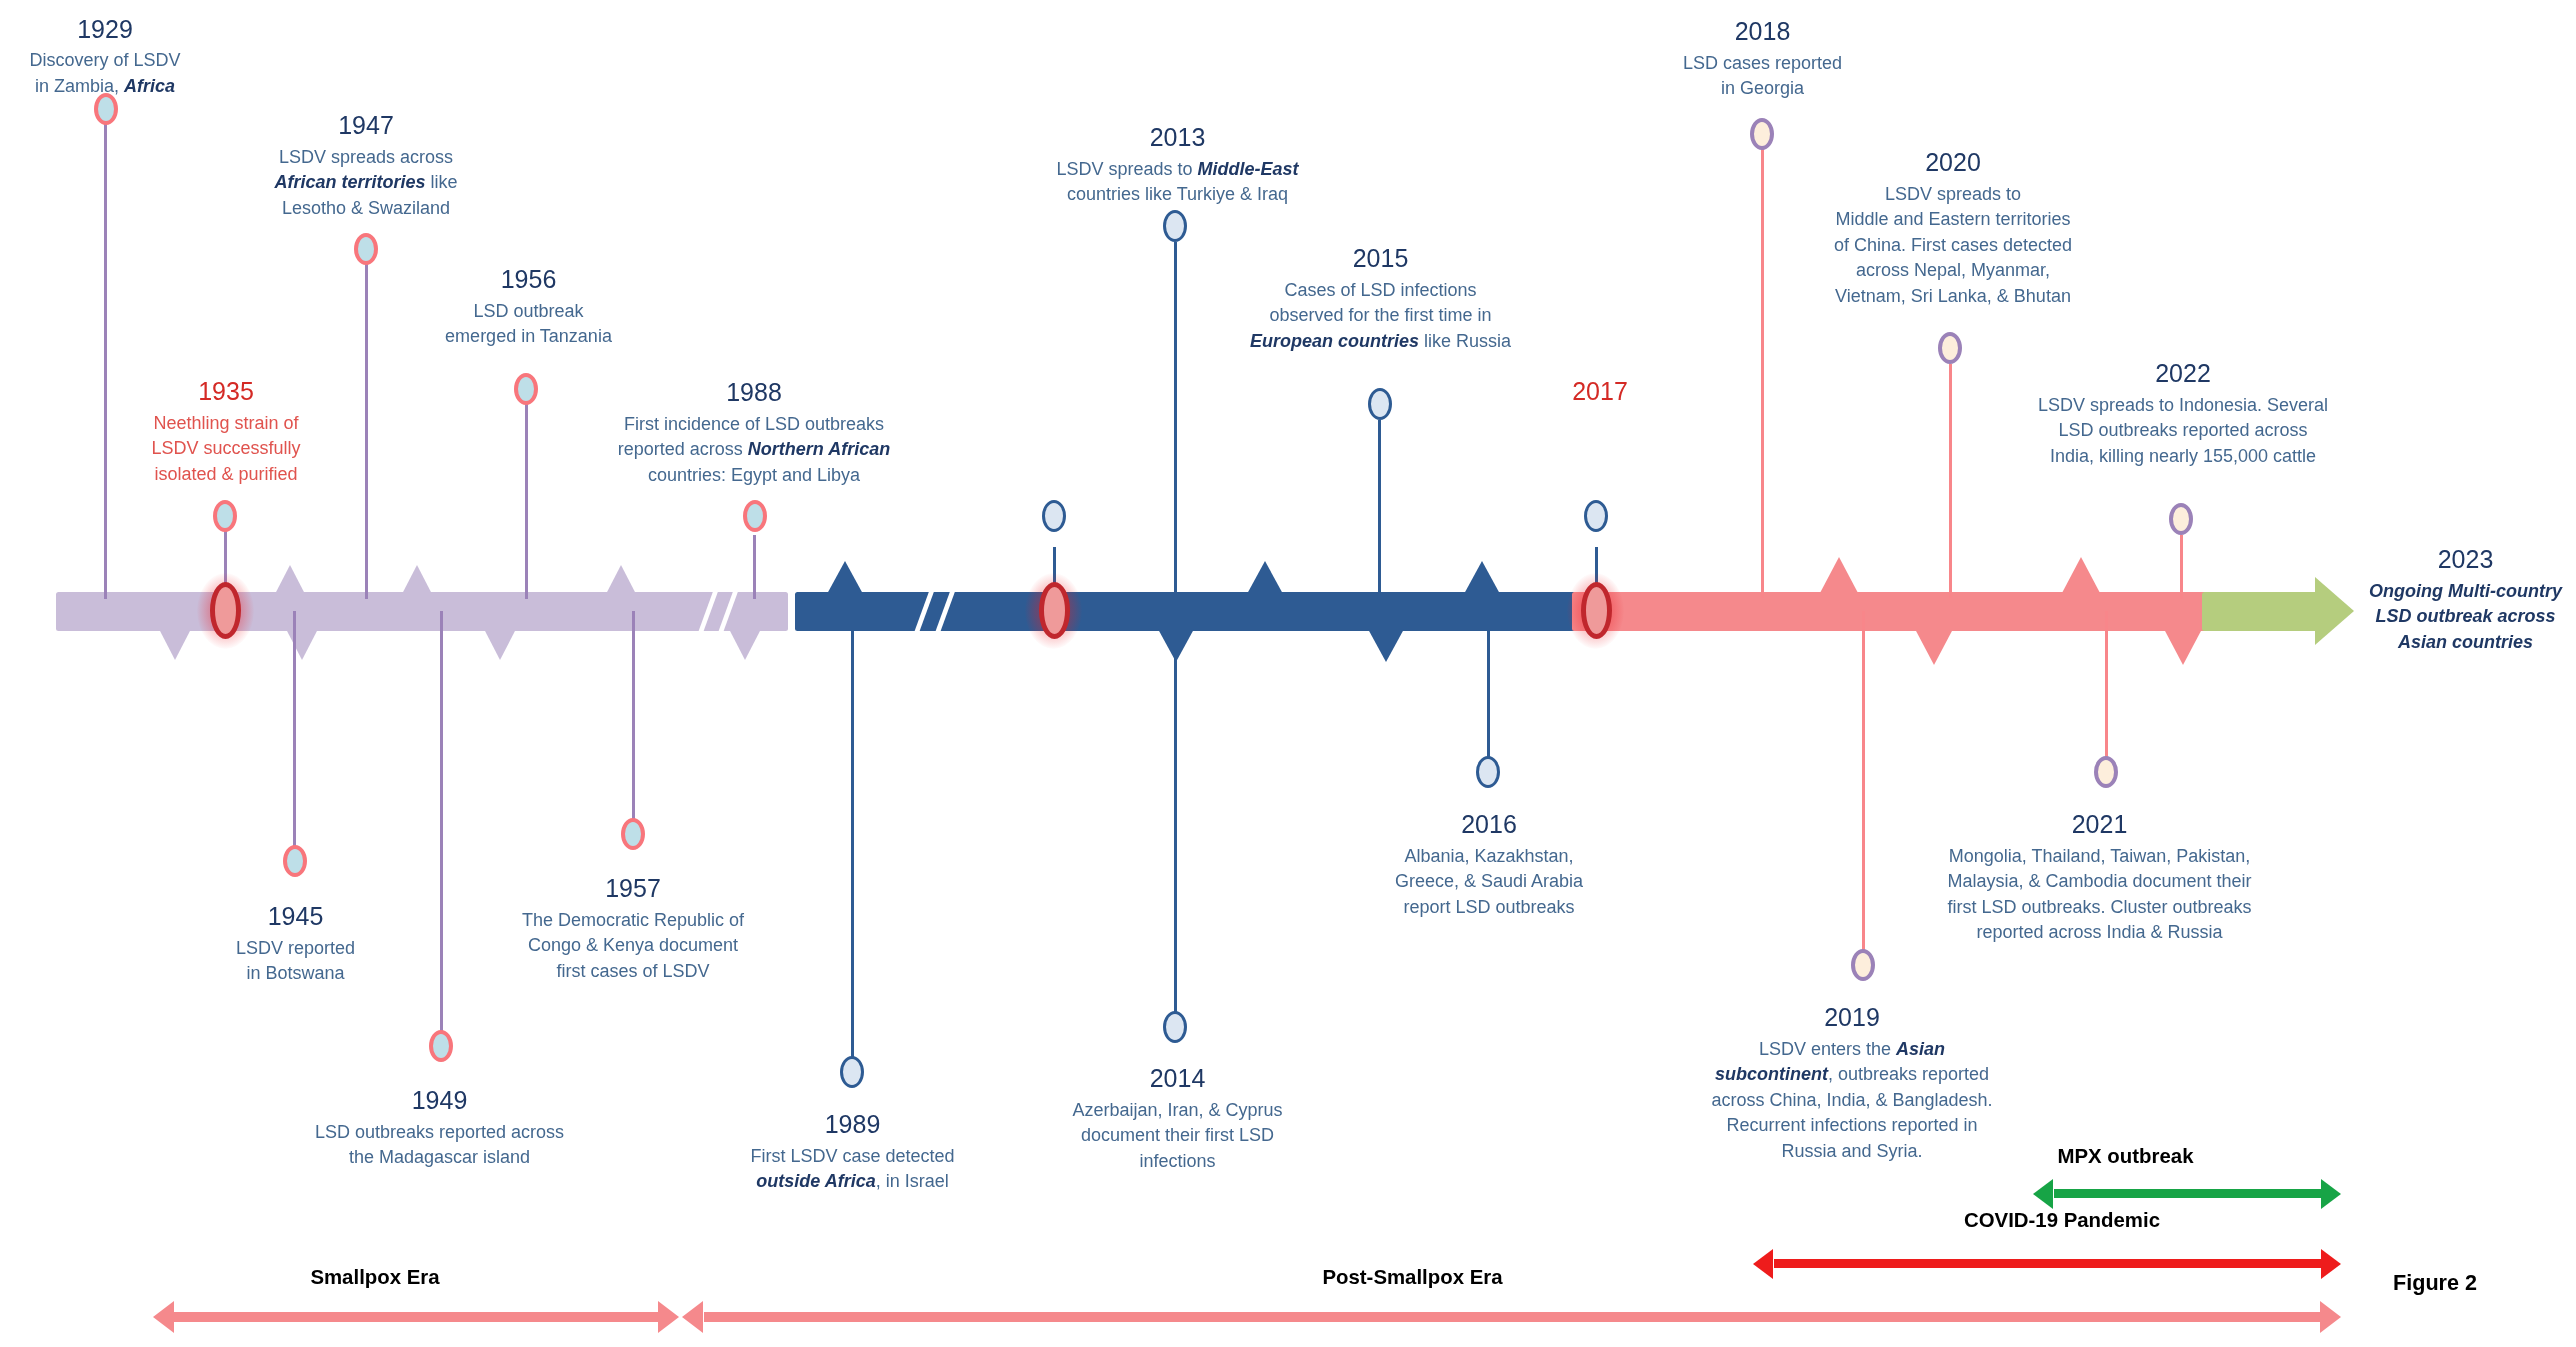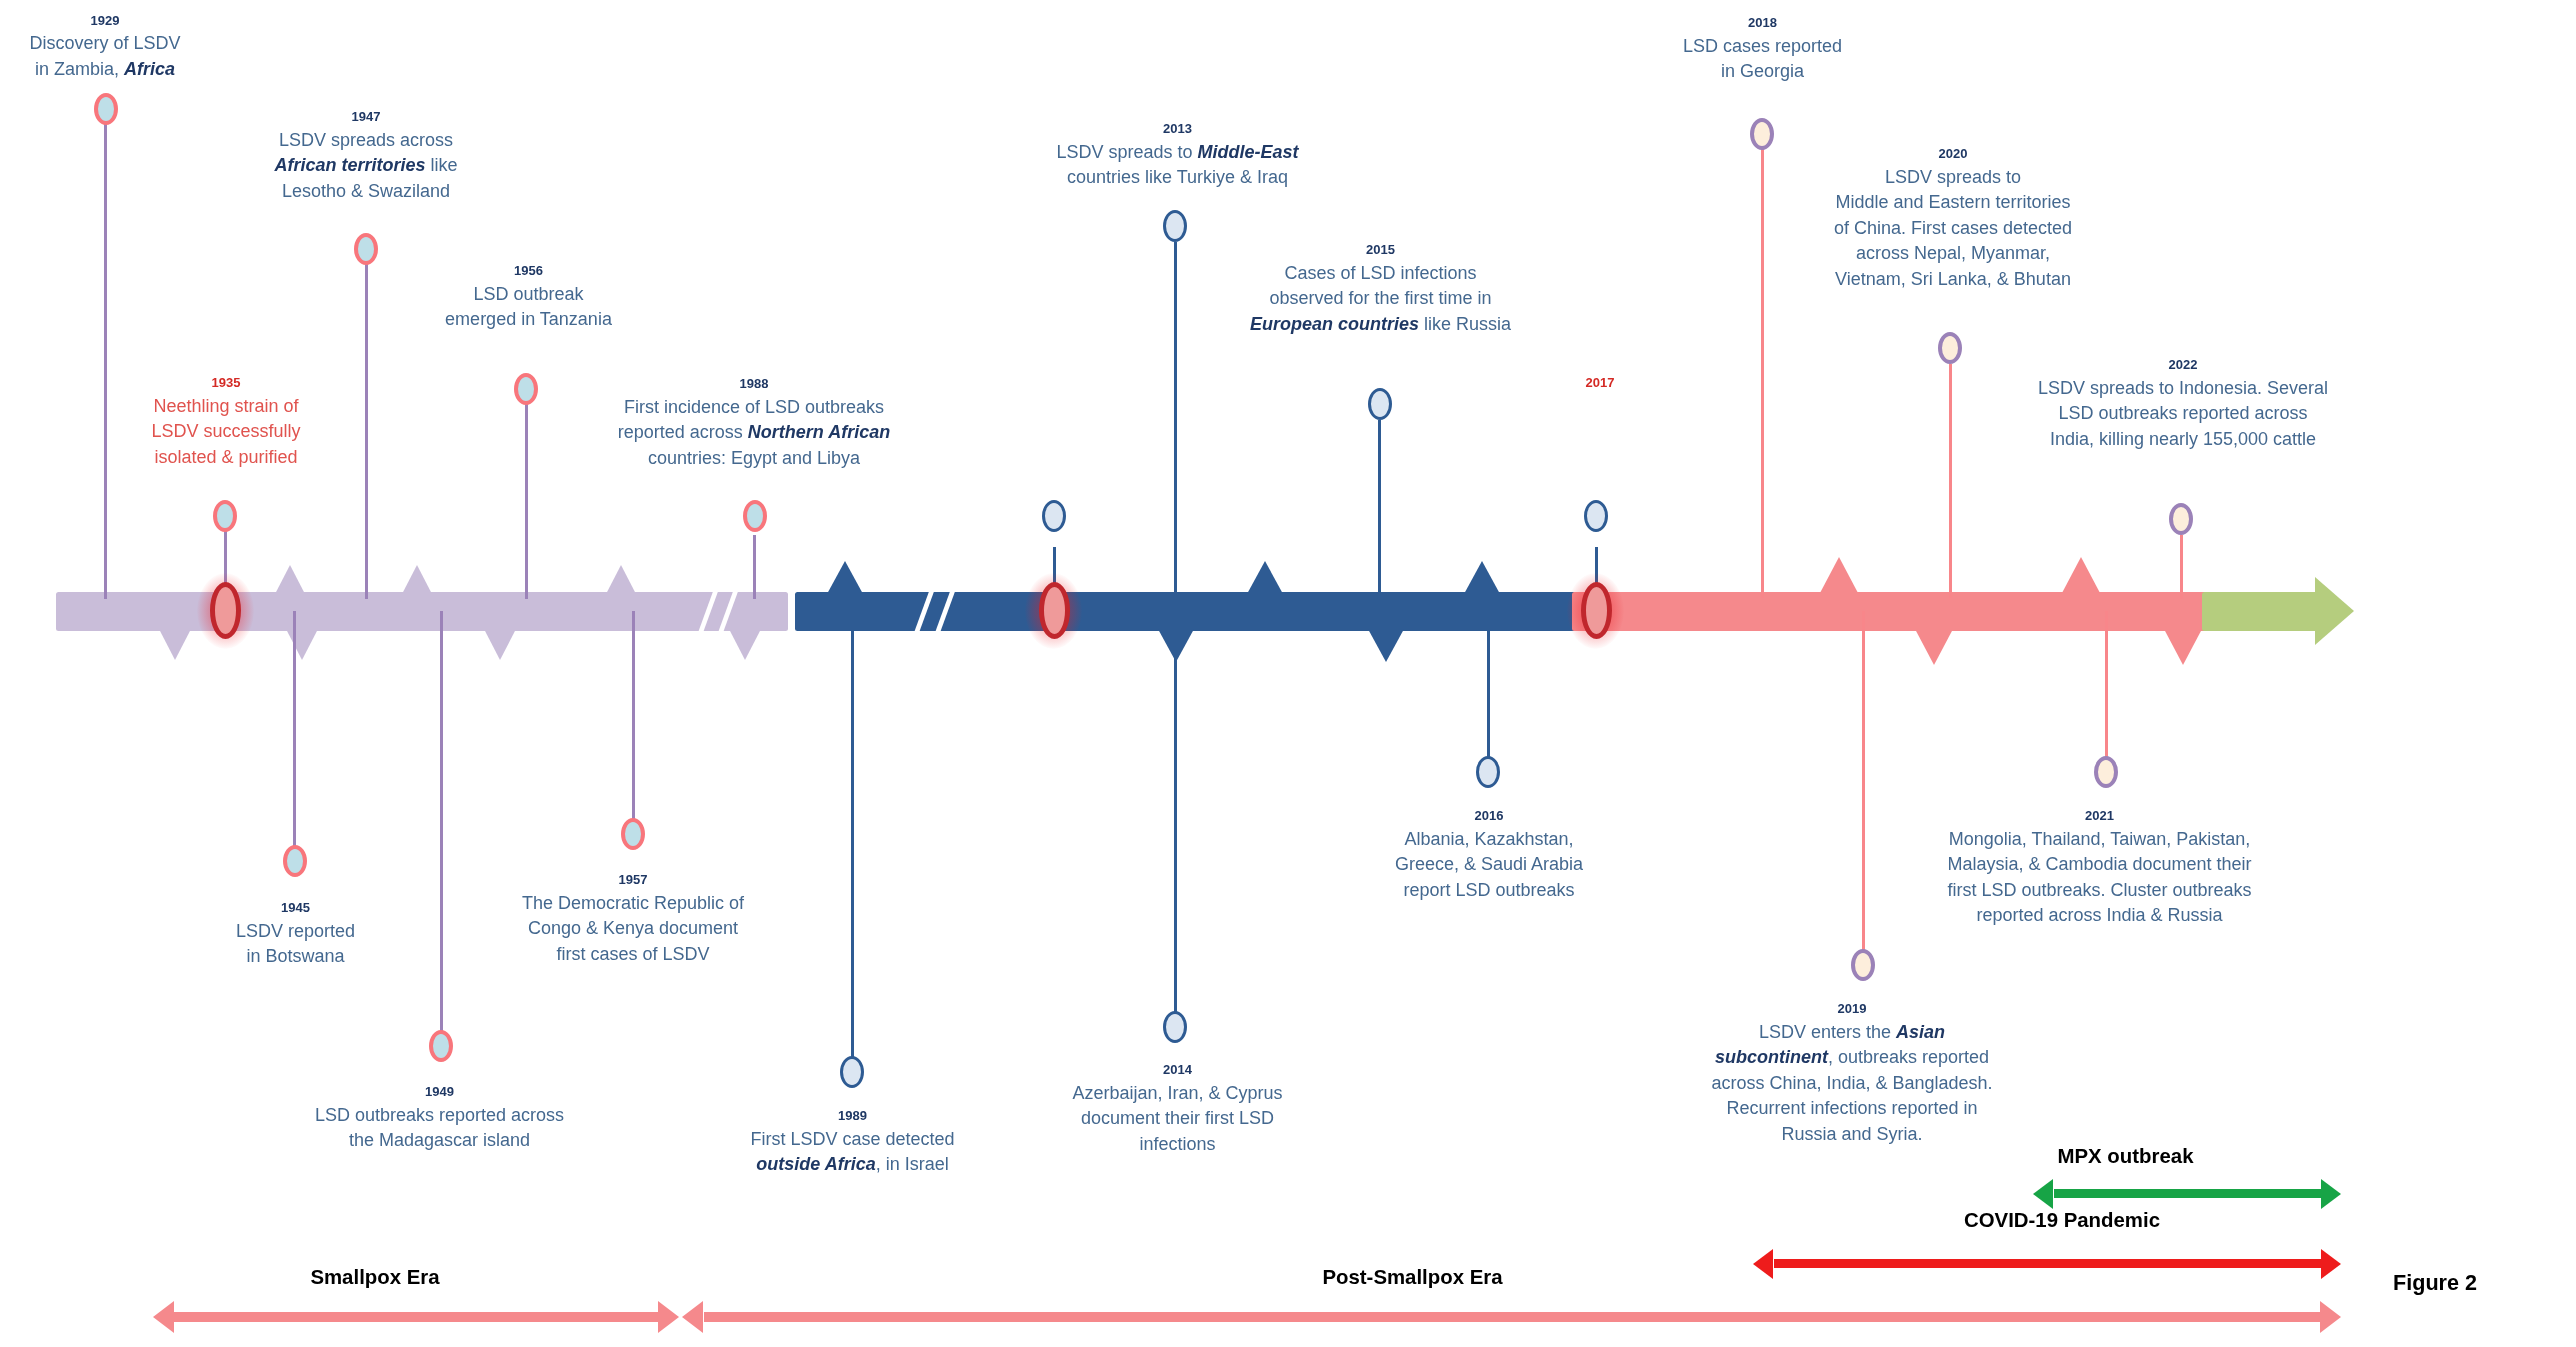--- a/index.html
+++ b/index.html
@@ -37,21 +37,21 @@
   .dot{position:absolute;border-radius:50%;box-sizing:border-box;}
   .dot-ap{width:24px;height:32px;background:#bedfe8;border:4.5px solid #f8767c;}
   .dot-bl{width:24px;height:32px;background:#dce6f2;border:3.8px solid #2e5b93;}
   .dot-pk{width:24px;height:32px;background:#fdeedc;border:4.5px solid #9b82b8;}
 
   .glow{position:absolute;width:57px;height:76px;border-radius:50%;
         background:radial-gradient(ellipse at center, rgba(237,28,36,.55) 0%, rgba(237,28,36,.28) 42%, rgba(237,28,36,0) 72%);}
 
   
   .lbl{position:absolute;line-height:1.42;}
-  .lbl .yr{font-weight:bold;font-size:13px;display:block;margin-bottom:1.3px;}
+  .lbl .yr{font-weight:normal;font-size:25px;display:block;margin-bottom:1.3px;}
   .lbl .tx{font-size:18px;display:block;}
   .c-blue .yr{color:#1f3864;} .c-blue .tx{color:#44688f;}
   .c-red  .yr{color:#d42a25;} .c-red  .tx{color:#e0534e;}
   .lbl b{font-weight:bold;font-style:italic;color:#1f3864;}
   .c-red b{color:#c00000;}
   .center{text-align:center;}
 
   
   .era-line{position:absolute;height:10.2px;}
   .era-pink{background:#f5898c;}
@@ -182,20 +182,24 @@
     <span class="tx">LSDV spreads to<br>Middle and Eastern territories<br>of China. First cases detected<br>across Nepal, Myanmar,<br>Vietnam, Sri Lanka, &amp; Bhutan</span>
   </div>
 
   <div class="stem stem-pink" style="left:2180px;top:535px;height:64px;"></div>
   <div class="dot dot-pk" style="left:2169px;top:503px;"></div>
   <div class="lbl c-blue center" style="left:1973px;top:356px;width:420px;">
     <span class="yr">2022</span>
     <span class="tx">LSDV spreads to Indonesia. Several<br>LSD outbreaks reported across<br>India, killing nearly 155,000 cattle</span>
   </div>
 
+  <div class="lbl c-blue center" style="left:2355px;top:542px;width:221px;">
+    <span class="yr">2023</span>
+    <span class="tx"><b>Ongoing Multi-country</b><br><b>LSD outbreak across</b><br><b>Asian countries</b></span>
+  </div>
 
   <div class="stem stem-purple" style="left:293px;top:611px;height:235px;"></div>
   <div class="dot dot-ap" style="left:283px;top:845px;"></div>
   <div class="lbl c-blue center" style="left:178px;top:899px;width:235px;">
     <span class="yr">1945</span>
     <span class="tx">LSDV reported<br>in Botswana</span>
   </div>
 
   <div class="stem stem-purple" style="left:440px;top:611px;height:420px;"></div>
   <div class="dot dot-ap" style="left:429px;top:1030px;"></div>

